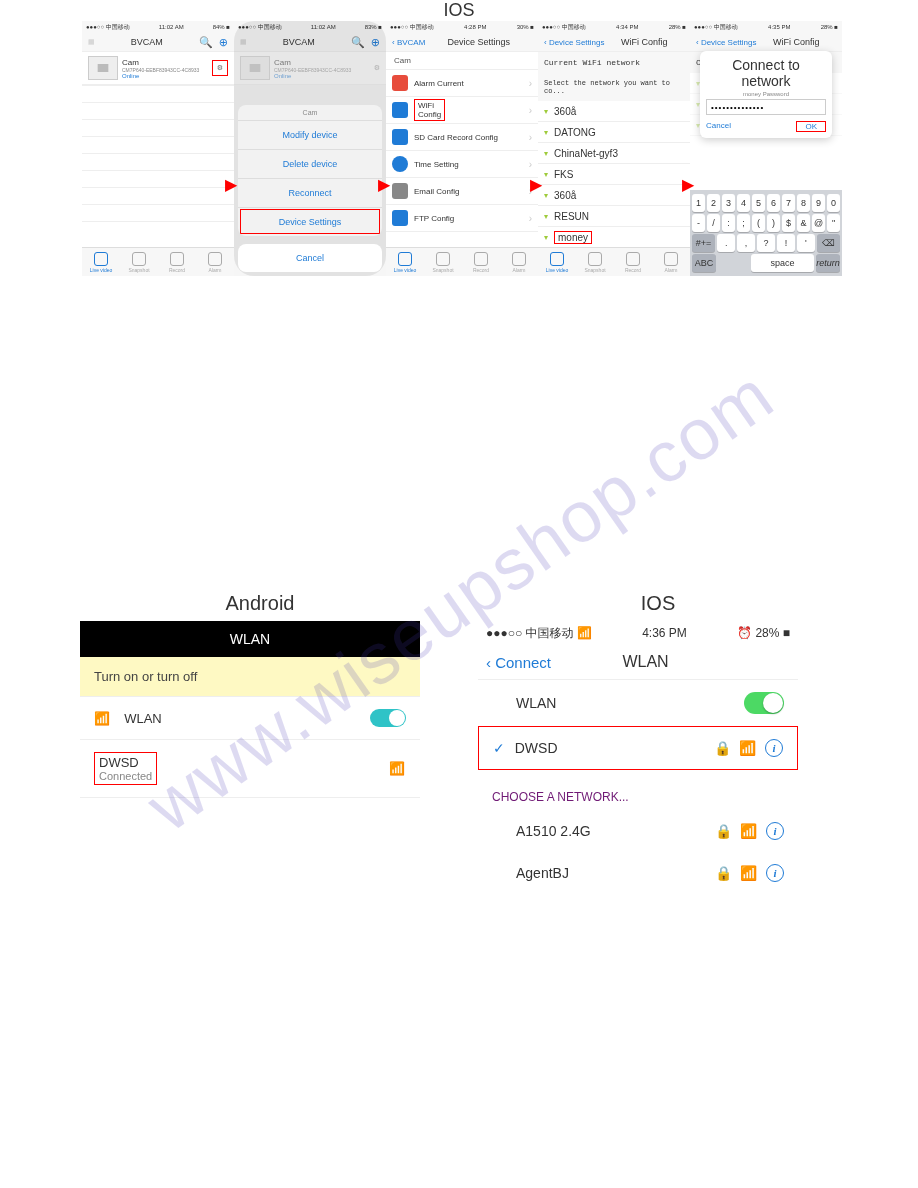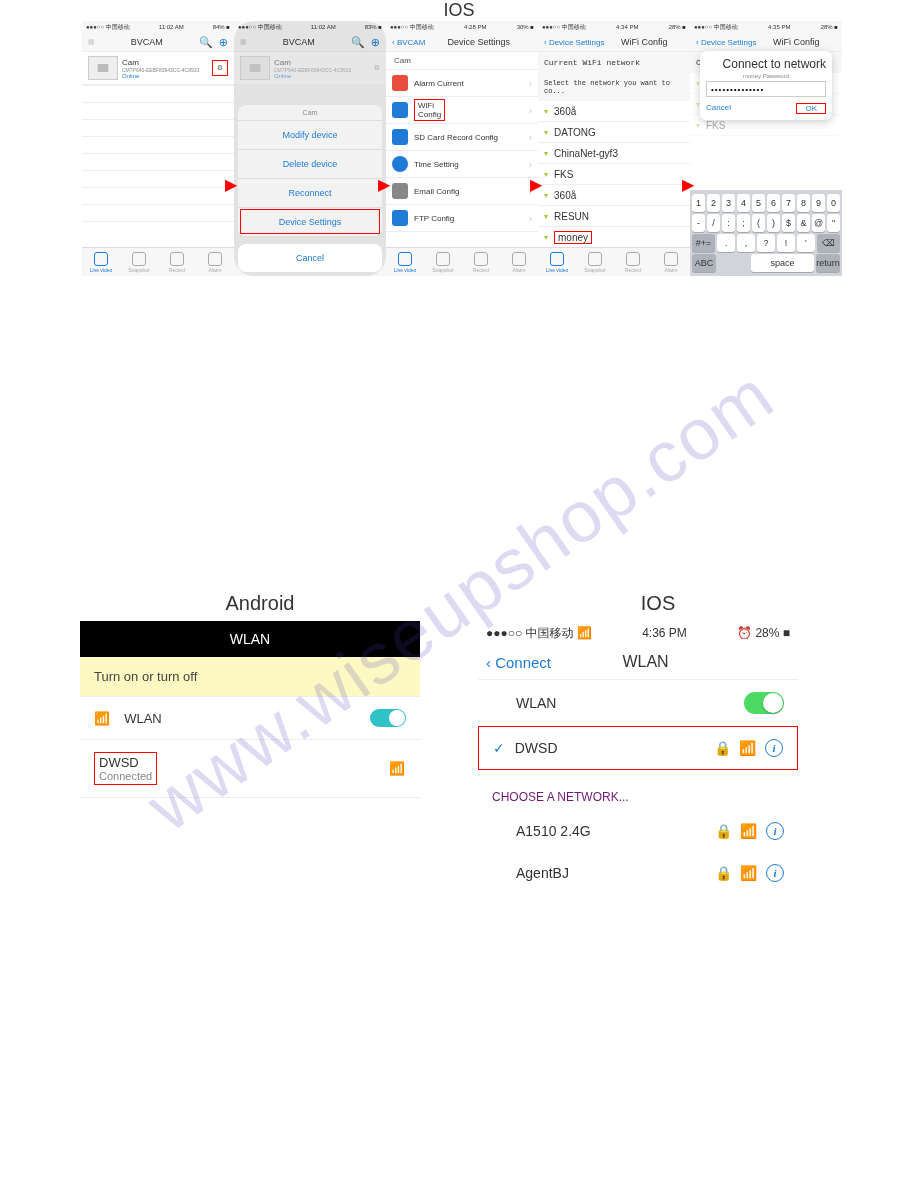--- a/index.html
+++ b/index.html
@@ -48,21 +48,21 @@
 .setrow .ic{width:16px;height:16px;border-radius:3px;margin-right:6px;}
 .setrow .lb{flex:1;font-size:8px;}
 .setrow .arr{color:#ccc;font-size:10px;}
 .setrow.boxed .lb{border:1px solid red;padding:1px 3px;display:inline-block;flex:0;}
 .sechead{font-size:8px;padding:6px;color:#333;background:#f7f7f7;font-weight:500;font-family:Liberation Mono, monospace;}
 .wrow{display:flex;align-items:center;height:20px;padding:0 6px;border-bottom:1px solid #eee;background:#fff;}
 .wrow .sig{color:#9fcb3b;margin-right:6px;font-size:8px;}
 .wrow .wn{flex:1;font-size:10px;}
 .wrow.boxed .wn{border:1px solid red;padding:0 3px;flex:0;}
 .dialog{position:absolute;top:30px;left:10px;right:10px;background:#fff;border-radius:6px;box-shadow:0 2px 8px rgba(0,0,0,0.2);padding:6px;z-index:5;}
-.dialog .dh{text-align:right;font-size:12px;font-weight:500;}
+.dialog .dh{text-align:center;font-size:14px;font-weight:500;}
 .dialog .ds{text-align:center;font-size:6px;color:#888;margin:2px 0;}
 .dialog .pw{border:1px solid #ccc;height:14px;font-size:8px;padding:0 4px;width:calc(100% - 10px);letter-spacing:1px;}
 .dialog .btns{display:flex;justify-content:space-between;margin-top:6px;}
 .dialog .btn{font-size:8px;color:#1f7bd6;}
 .dialog .btn.ok{border:1px solid red;padding:0 8px;}
 .kb{position:absolute;bottom:0;left:0;right:0;background:#d1d4d9;padding:2px;}
 .kb .krow{display:flex;gap:2px;margin:2px 0;}
 .kb .k{flex:1;background:#fff;border-radius:3px;text-align:center;font-size:9px;padding:4px 0;box-shadow:0 1px 0 rgba(0,0,0,0.2);}
 .kb .k.sys{background:#adb2bb;}
 .arrowptr{position:absolute;color:red;font-size:16px;}
@@ -395,21 +395,21 @@
         <div class="k">.</div>
             <div class="k">,</div>
             <div class="k">?</div>
             <div class="k">!</div>
             <div class="k">'</div>
         <div class="k sys" style="flex:1.3;">⌫</div>
       </div>
       <div class="krow">
         <div class="k sys" style="flex:1.5;">ABC</div>
         <div class="k" style="flex:4;margin-left:33px;">space</div>
-        <div class="k sys" style="flex:1.5;">return</div>
+        <div class="k sys" style="flex:1.5;font-style:italic;">return</div>
       </div>
     </div>
   </div>
 
 </div>
 
 <div class="arrowptr" style="top:175px;left:225px;">▶</div>
 <div class="arrowptr" style="top:175px;left:378px;">▶</div>
 <div class="arrowptr" style="top:175px;left:530px;">▶</div>
 <div class="arrowptr" style="top:175px;left:682px;">▶</div>

